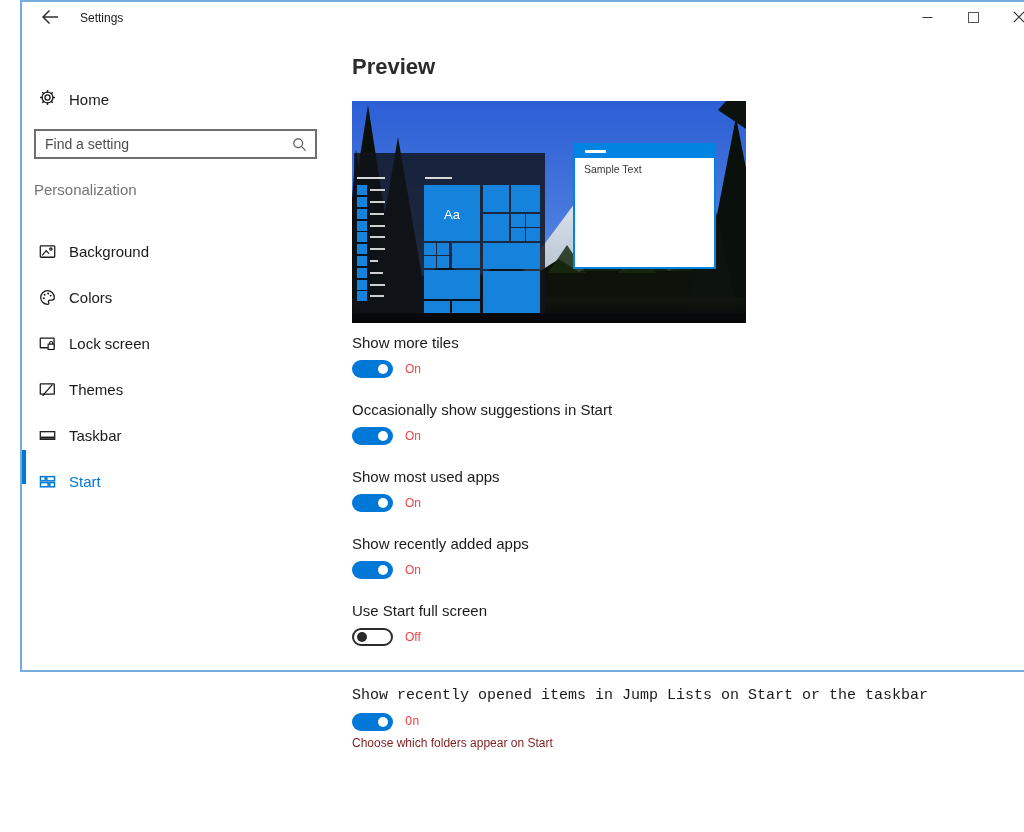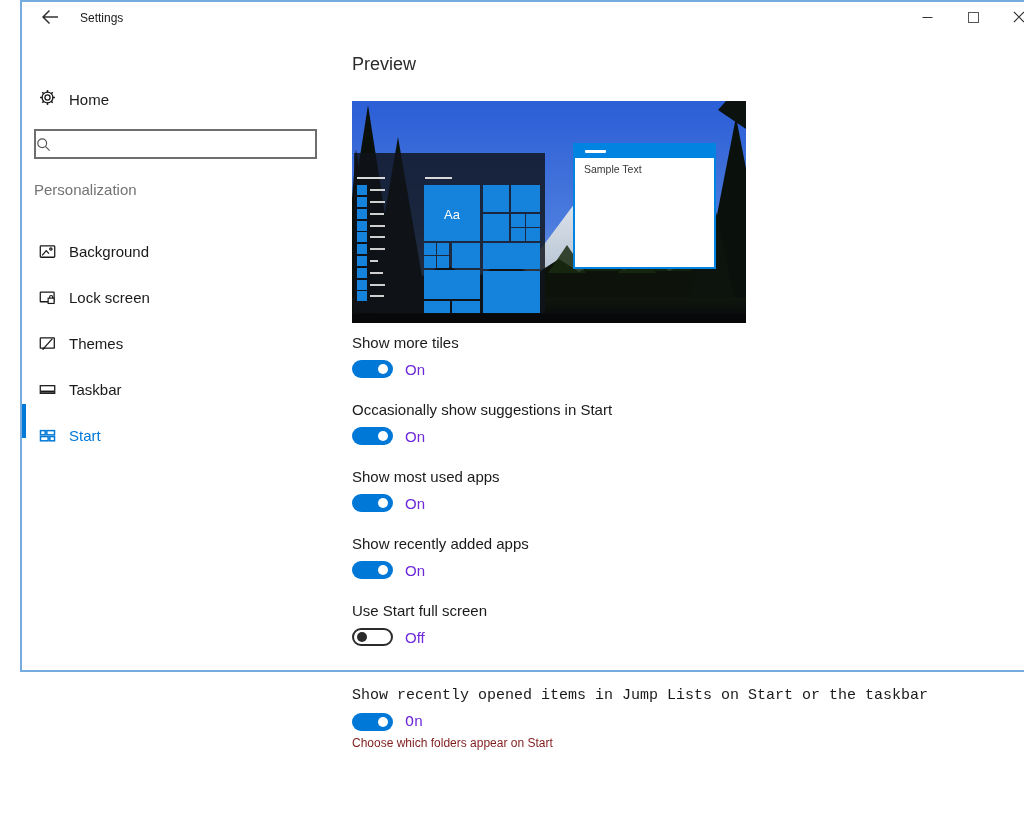--- a/index.html
+++ b/index.html
@@ -34,35 +34,35 @@
   .section-label { position:absolute; top:147px; left:12px; font-size:15px; color:#737373; }
   .nav { position:absolute; top:180px; left:0; width:300px; }
   .nav-item { position:relative; height:46px; display:flex; align-items:flex-end; cursor:pointer; }
   .nav-item .nav-icon { margin-left:17px; width:17px; height:17px; display:flex; align-items:center; justify-content:center; }
   .nav-item .nav-label { margin-left:13px; font-size:15px; color:#1a1a1a; }
   .nav-item.selected .nav-label { color:#0078d7; }
   .nav-item.selected::before { content:""; position:absolute; left:0; top:6px; width:4px; height:34px; background:#0078d7; }
 
   
   .main { position:absolute; top:32px; left:330px; right:0; bottom:0; background:#fff; }
-  .page-title { position:absolute; top:20px; left:0; font-size:18px; font-weight:400; color:#2b2b2b; }
+  .page-title { position:absolute; top:20px; left:0; font-size:22px; font-weight:700; color:#2b2b2b; }
   .preview-frame { position:absolute; top:67px; left:0; width:394px; height:222px; }
 
   .settings-list { position:absolute; top:0; left:0; right:0; }
   .setting { position:absolute; left:0; }
   .setting-label { font-size:15px; color:#1a1a1a; line-height:20px; }
   .toggle-row { position:absolute; top:27px; left:0; display:flex; align-items:center; }
   .toggle { position:relative; width:41px; height:18px; border-radius:9px; cursor:pointer; }
   .toggle.on { background:#0078d7; }
   .toggle.on .knob { position:absolute; top:4px; right:5px; width:10px; height:10px;
                      border-radius:50%; background:#fff; }
   .toggle.off { background:#fff; border:2px solid #2b2b2b; }
   .toggle.off .knob { position:absolute; top:2px; left:3px; width:10px; height:10px;
                       border-radius:50%; background:#2b2b2b; }
-  .state-label { margin-left:12px; font-size:15px; color:#6d28d9; }
+  .state-label { margin-left:12px; font-size:12px; color:#ef4444; }
   .folders-link { position:absolute; left:0; top:702px; font-size:12px; color:#7f1d1d;
                   text-decoration:none; cursor:pointer; }
 </style>
 </head>
 <body>
 
 <div class="window">
 
   <div class="titlebar">
     <button class="back-btn">
@@ -113,40 +113,53 @@
             <line x1="3.05" y1="12.95" x2="4.75" y2="11.25"></line>
               <line x1="11.25" y1="4.75" x2="12.95" y2="3.05"></line>
           </g>
           <circle cx="8" cy="8" r="5.1" fill="none" stroke="#1a1a1a" stroke-width="1.2"></circle>
         </svg>
       </span>
       <span class="nav-label">Home</span>
     </div>
 
     <div class="searchbox">
+      <input type="text" placeholder="Find a setting" style="">
       <span class="search-glyph">
         <svg width="15" height="15" viewBox="0 0 15 15">
           <circle cx="6.2" cy="6.2" r="4.4" fill="none" stroke="#555" stroke-width="1.2"></circle>
           <line x1="9.6" y1="9.6" x2="13.6" y2="13.6" stroke="#555" stroke-width="1.2"></line>
         </svg>
       </span>
     </div>
 
     <div class="section-label">Personalization</div>
 
     <nav class="nav" id="nav">
         <div class="nav-item">
           <span class="nav-icon">
             <svg width="17" height="17" viewBox="0 0 16 16">
               <rect x="1.2" y="2.6" width="13.6" height="10.8" rx="0.8" fill="none" stroke="#1a1a1a" stroke-width="1.2"></rect>
               <path d="M3 11.6 L6.8 7.2 L9.4 10" fill="none" stroke="#1a1a1a" stroke-width="1.2"></path>
               <circle cx="11.2" cy="5.6" r="1.1" fill="none" stroke="#1a1a1a" stroke-width="1.2"></circle>
             </svg>
           </span>
           <span class="nav-label">Background</span>
+        </div>
+        <div class="nav-item">
+          <span class="nav-icon">
+            <svg width="17" height="17" viewBox="0 0 16 16">
+              <path d="M8 1.6 a6.4 6.4 0 1 0 0 12.8 c1.2 0 1.6-0.9 1.1-1.7 c-0.6-1 0.1-2.2 1.3-2.2 h1.8 c1.3 0 2.2-1 2.2-2.5 A6.4 6.4 0 0 0 8 1.6 Z" fill="none" stroke="#1a1a1a" stroke-width="1.2"></path>
+              <circle cx="5.3" cy="5.4" r="0.9" fill="#1a1a1a"></circle>
+              <circle cx="8.6" cy="4.3" r="0.9" fill="#1a1a1a"></circle>
+              <circle cx="11" cy="6.2" r="0.9" fill="#1a1a1a"></circle>
+              <circle cx="4.5" cy="8.6" r="0.9" fill="#1a1a1a"></circle>
+            </svg>
+          </span>
+          <span class="nav-label">Colors</span>
         </div>
         <div class="nav-item">
           <span class="nav-icon">
             <svg width="17" height="17" viewBox="0 0 16 16">
               <rect x="1.2" y="3" width="13" height="9" rx="0.5" fill="none" stroke="#1a1a1a" stroke-width="1.2"></rect>
               <rect x="8.6" y="8.6" width="5.6" height="5" fill="#fff" stroke="#1a1a1a" stroke-width="1.1"></rect>
               <path d="M10 8.6 v-1.1 a1.4 1.4 0 0 1 2.8 0 v1.1" fill="none" stroke="#1a1a1a" stroke-width="1.1"></path>
             </svg>
           </span>
           <span class="nav-label">Lock screen</span>

